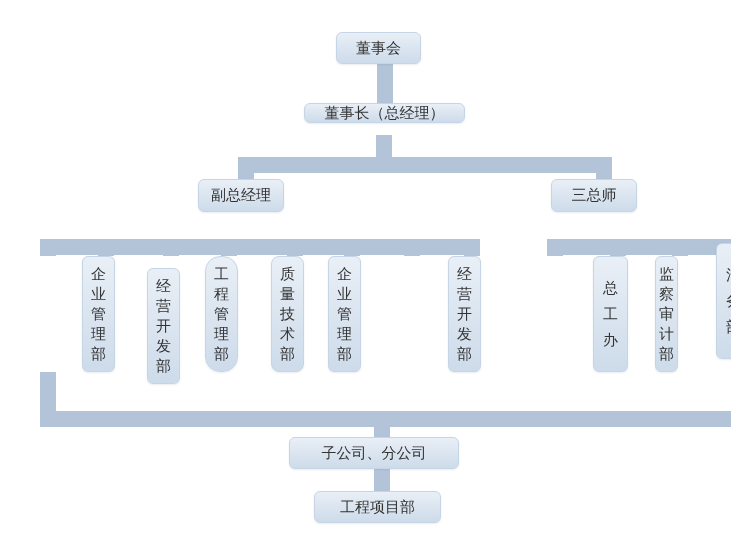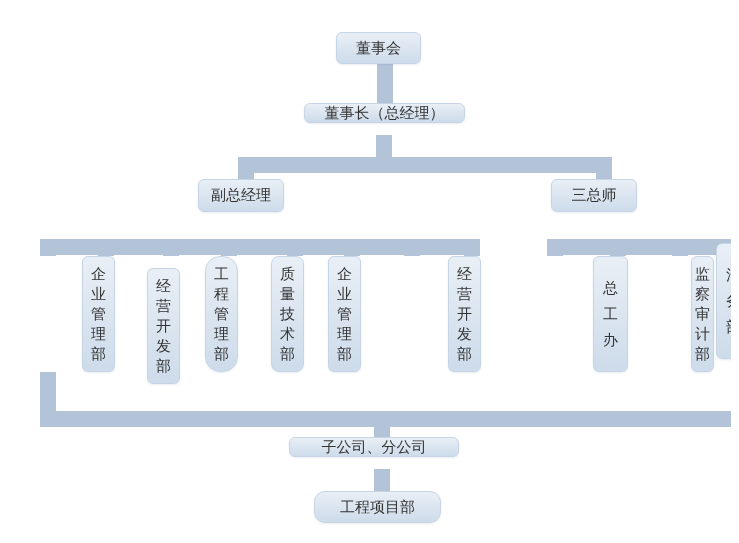--- a/index.html
+++ b/index.html
@@ -88,19 +88,19 @@
   <div class="node hnode" style="left:535px; top:163px; width:86px; height:33px;">三总师</div>
 
   <div class="node vnode" style="left:66px;  top:240px; width:33px; height:116px;">企业管理部</div>
   <div class="node vnode" style="left:131px; top:240px; width:33px; height:116px;margin-top:12px;">经营开发部</div>
   <div class="node vnode" style="left:189px; top:240px; width:33px; height:116px;border-radius:15px;">工程管理部</div>
   <div class="node vnode" style="left:255px; top:240px; width:33px; height:116px;border-radius:8px;">质量技术部</div>
   <div class="node vnode" style="left:312px; top:240px; width:33px; height:116px;">企业管理部</div>
   <div class="node vnode" style="left:432px; top:240px; width:33px; height:116px;">经营开发部</div>
 
   <div class="node vnode loose" style="left:577px; top:240px; width:35px; height:116px;">总工办</div>
-  <div class="node vnode" style="left:639px; top:240px; width:23px; height:116px;margin-left:36px;">监察审计部</div>
+  <div class="node vnode" style="left:639px; top:240px; width:23px; height:116px;">监察审计部</div>
   <div class="node vnode loose" style="left:700px; top:227px; width:35px; height:116px;">法务部</div>
 
-  <div class="node hnode" style="left:273px; top:421px; width:170px; height:20px;">子公司、分公司</div>
-  <div class="node hnode" style="left:298px; top:475px; width:127px; height:32px;border-radius:11px;">工程项目部</div>
+  <div class="node hnode" style="left:273px; top:421px; width:170px; height:32px;">子公司、分公司</div>
+  <div class="node hnode" style="left:298px; top:475px; width:127px; height:32px;">工程项目部</div>
 
 </div>
 
 </body></html>

